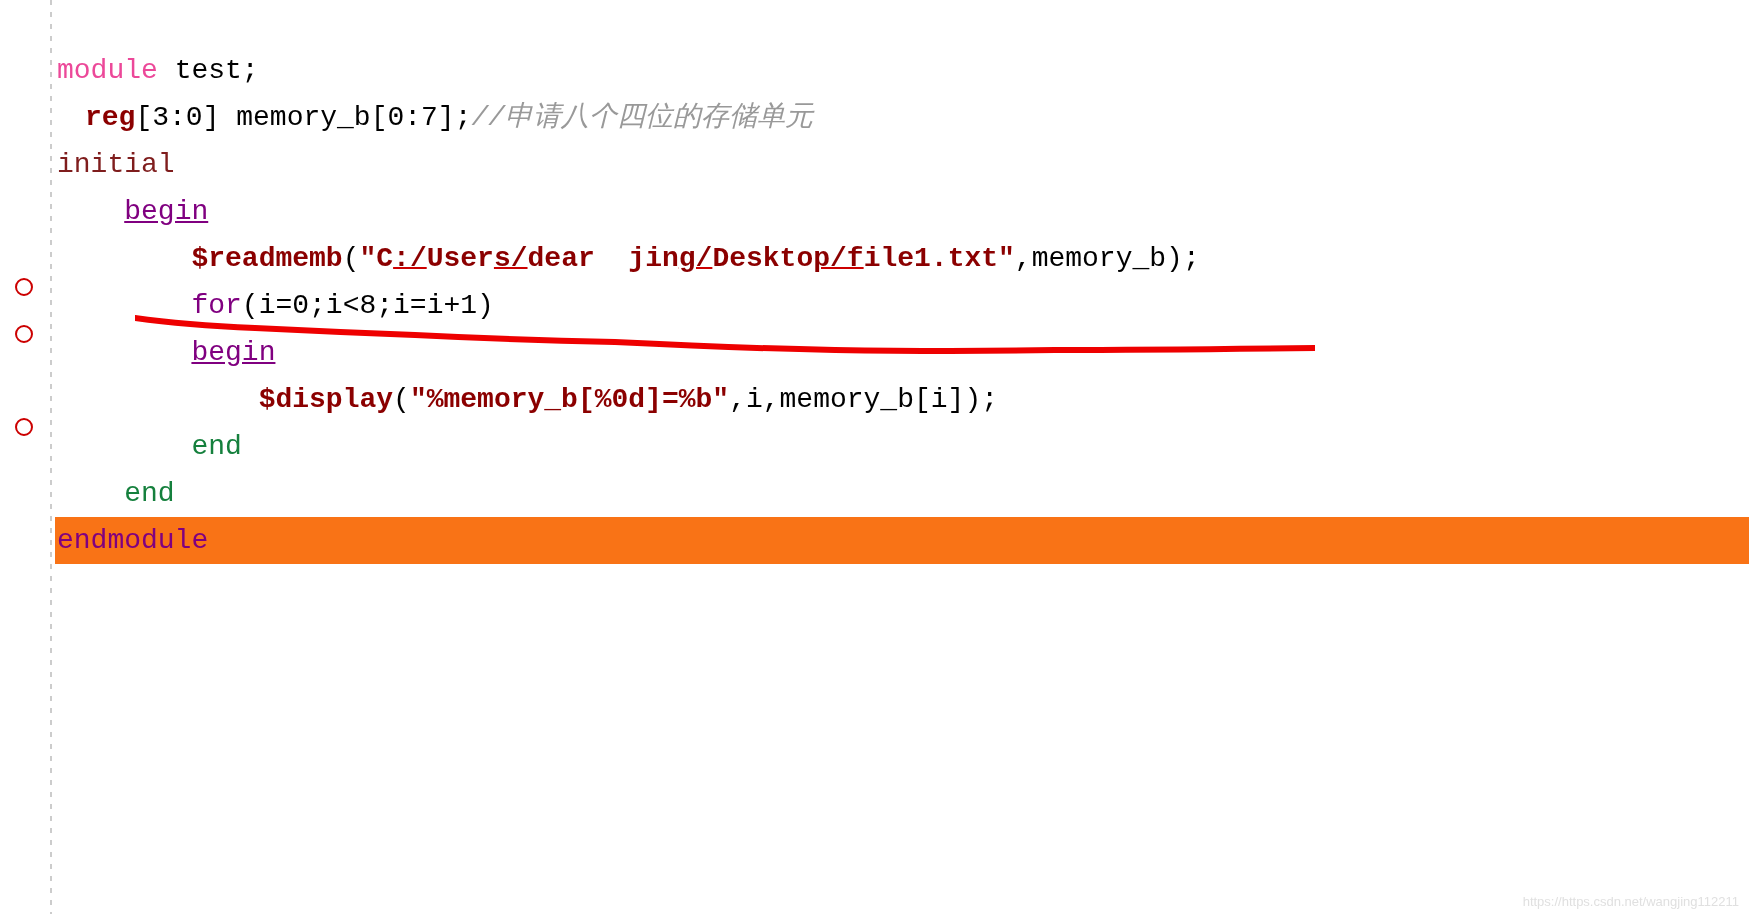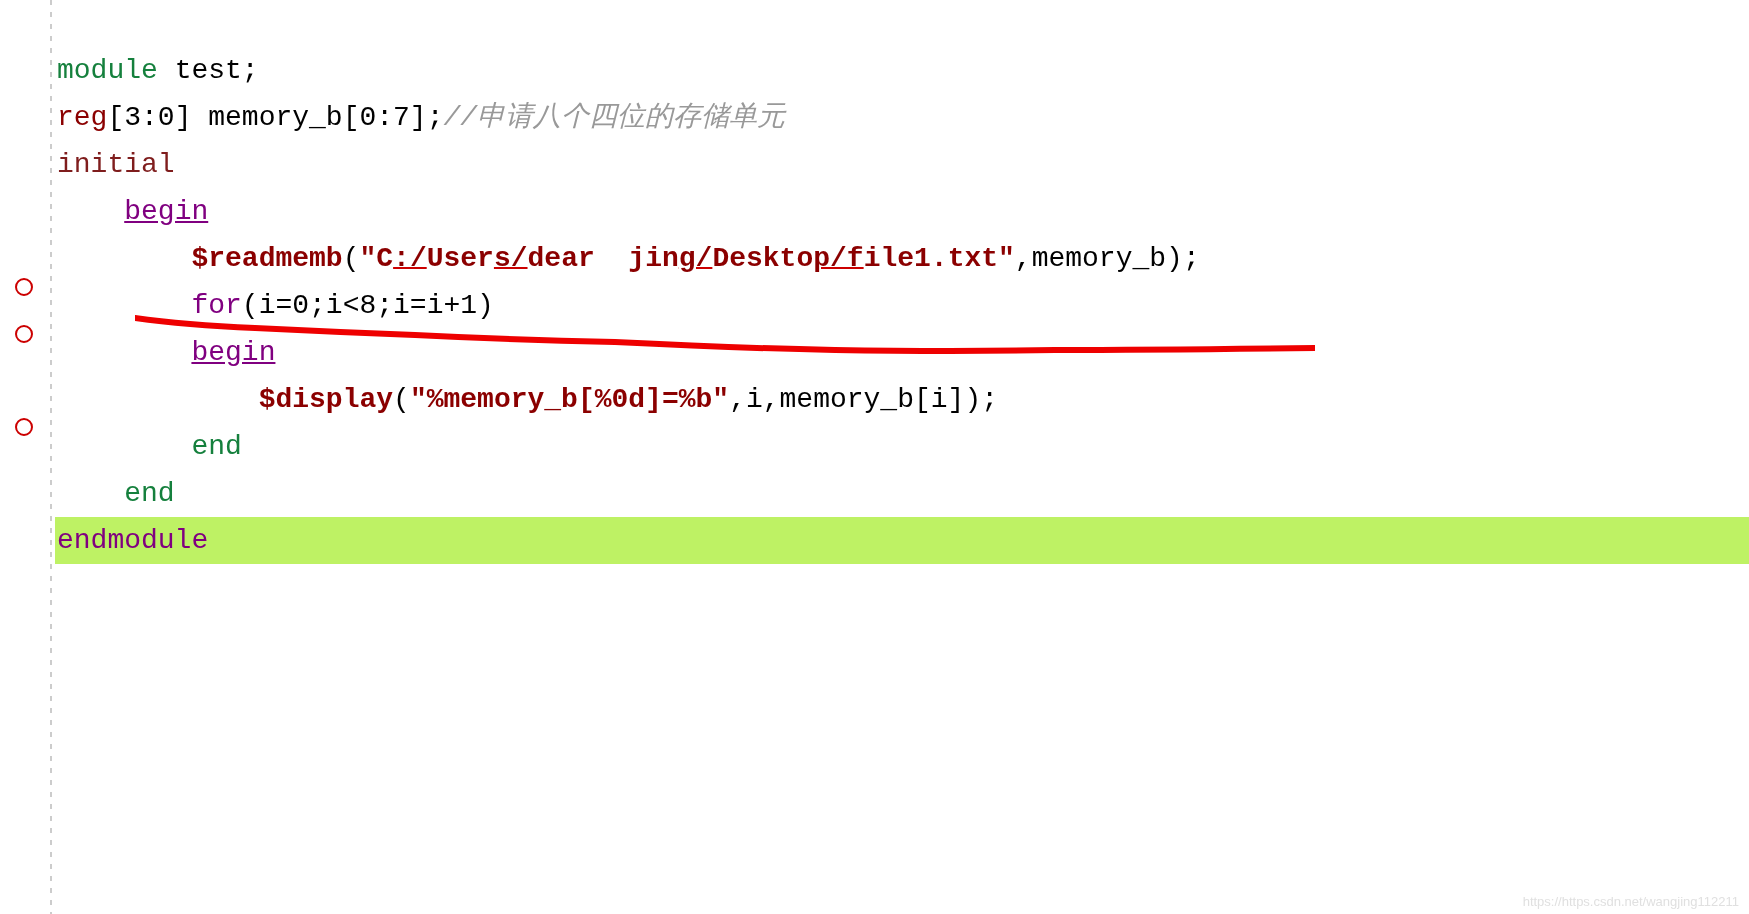--- a/index.html
+++ b/index.html
@@ -47,24 +47,24 @@
       right: 0;
     }
     .code-line {
       height: 47px;
       line-height: 47px;
       white-space: pre;
       position: relative;
       padding-left: 2px;
     }
     .highlighted-line {
-      background-color: #bef264;
+      background-color: #f97316;
     }
-    .kw-module { color: #15803d; }
-    .kw-reg { color: #8b0000; font-weight: normal; }
+    .kw-module { color: #ec4899; }
+    .kw-reg { color: #8b0000; font-weight: bold; margin-left: 28px; }
     .kw-initial { color: #7f1d1d; }
     .kw-begin { color: #800080; text-decoration: underline; }
     .kw-end { color: #15803d; }
     .kw-endmodule { color: #800080; }
     .kw-for { color: #800080; }
     .syscall { color: #8b0000; font-weight: bold; }
     .string { color: #8b0000; font-weight: bold; }
     .comment { color: #999999; font-style: italic; }
     .text-black { color: #000000; margin-top: 19px; }
     .underline-path {

